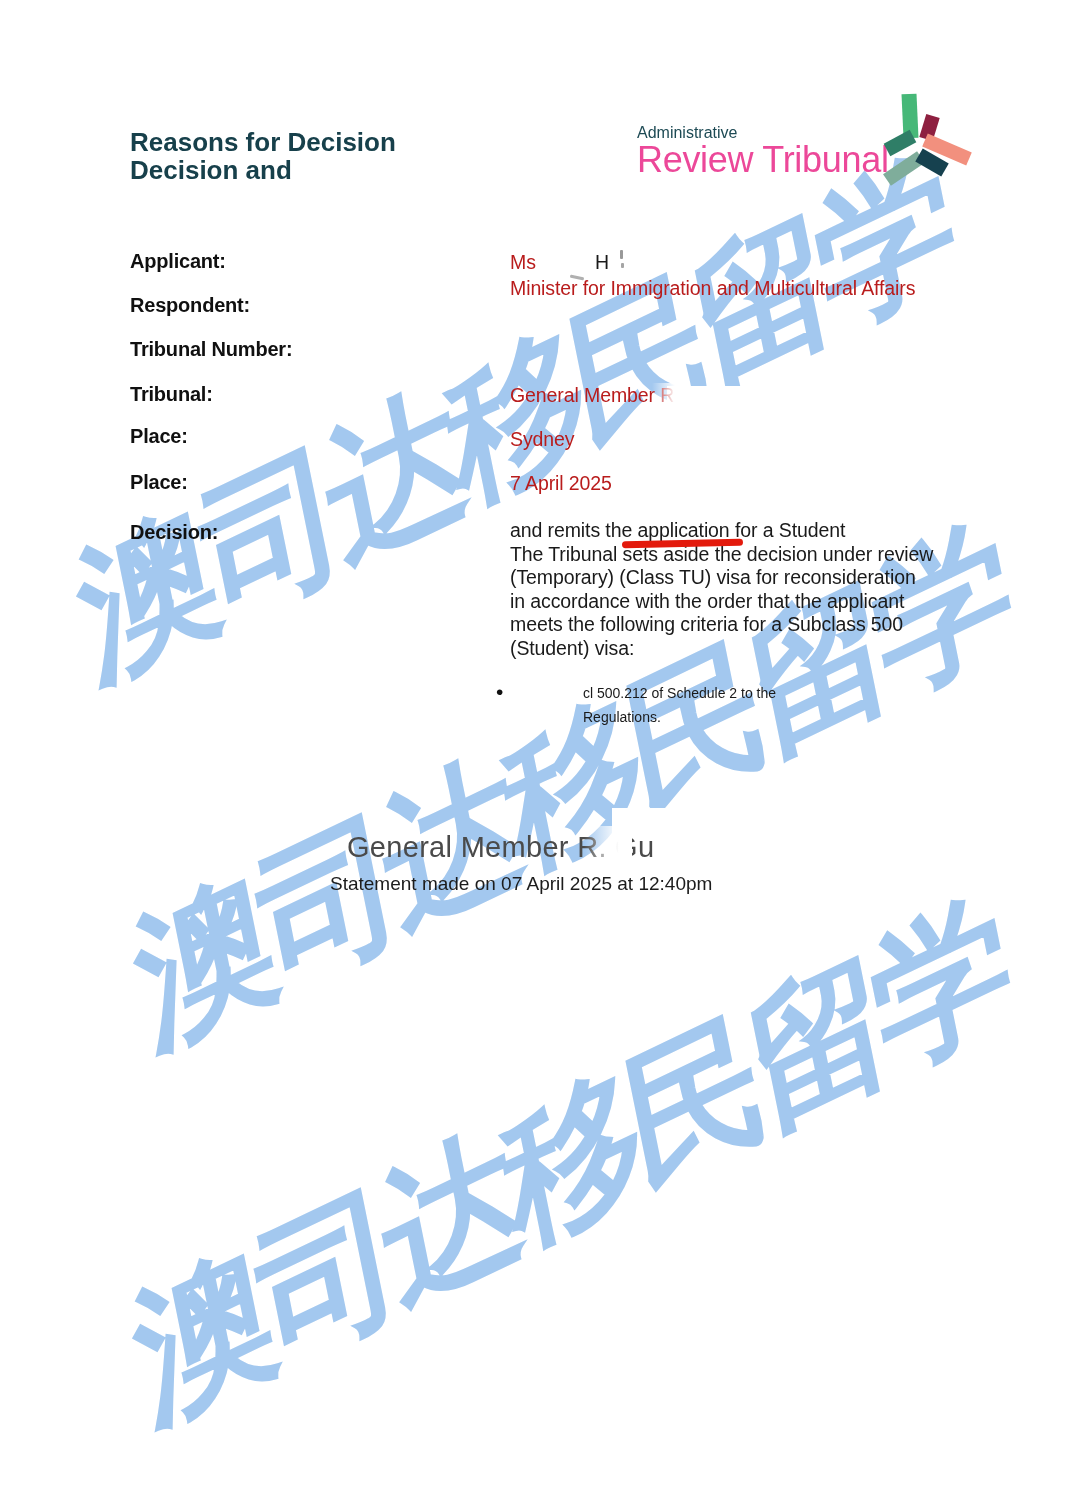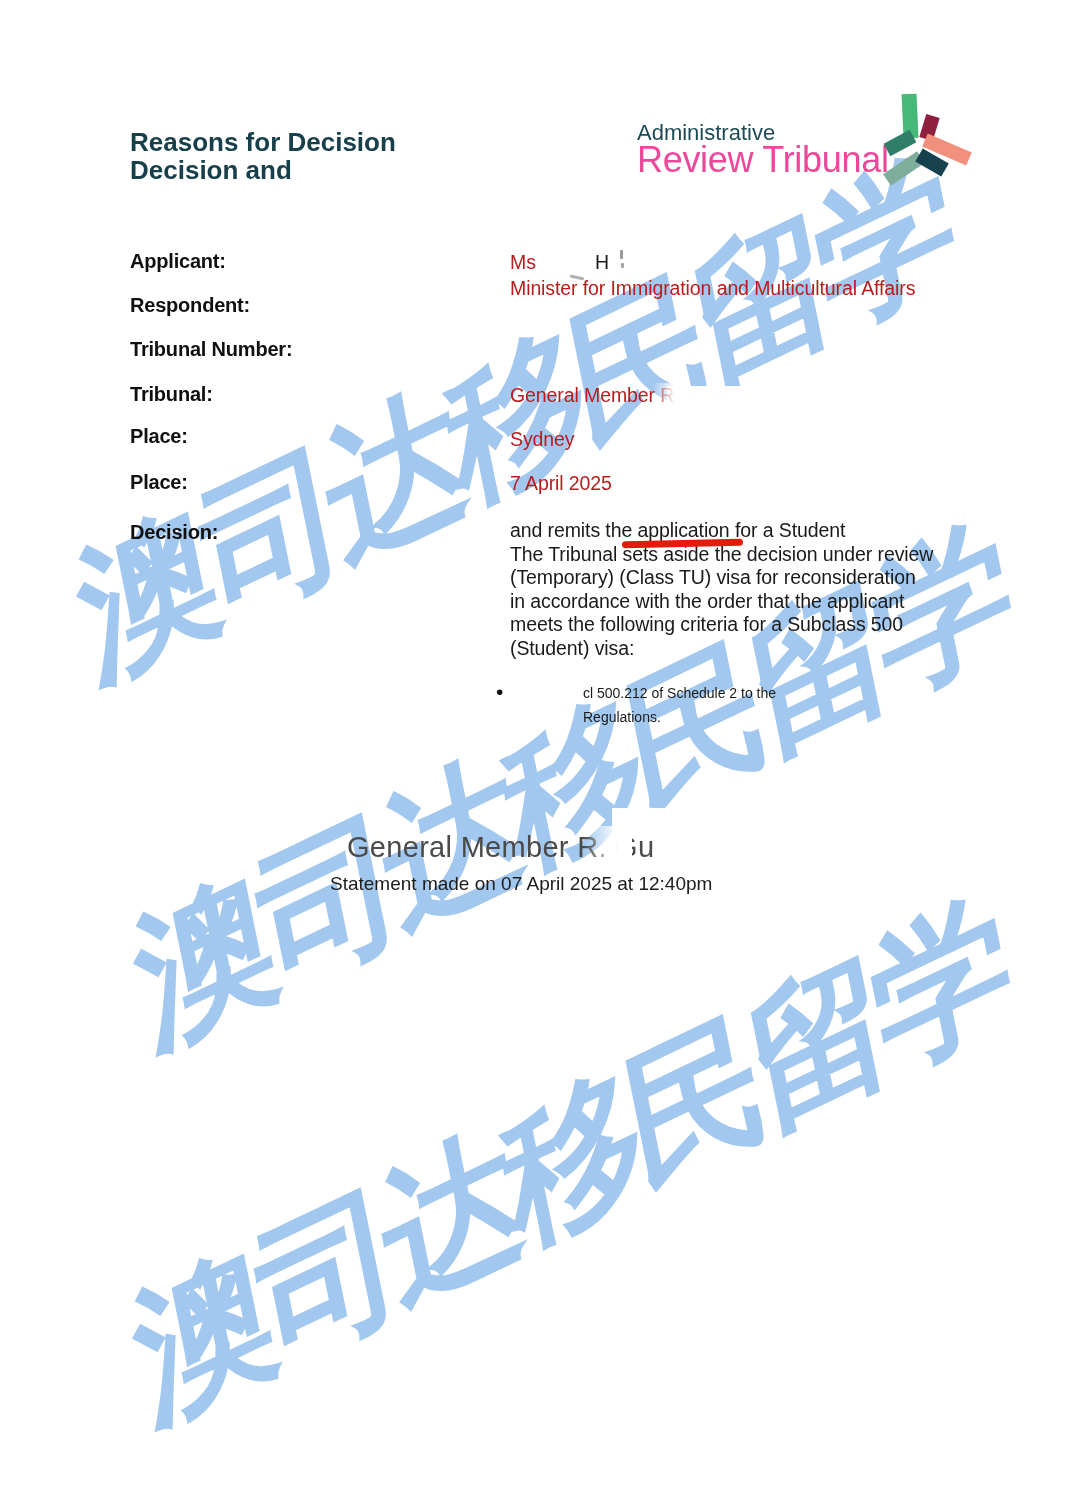--- a/index.html
+++ b/index.html
@@ -24,21 +24,21 @@
   
   .patch{position:absolute;background:#ffffff;z-index:2;}
   .fade-right{position:absolute;z-index:4;background:linear-gradient(to right,rgba(255,255,255,0),#ffffff 72%);}
   
   .content{position:absolute;inset:0;z-index:3;}
   .doc-title{
     position:absolute;left:130px;top:128px;
     font-size:26px;line-height:28px;font-weight:bold;color:#17404b;
   }
   .logo-text{position:absolute;left:637px;top:121px;color:#1d4a54;}
-  .logo-line1{font-size:22px;line-height:24px;font-weight:400;}
+  .logo-line1{font-size:16px;line-height:24px;font-weight:400;}
   .logo-line2{font-size:36px;line-height:30px;font-weight:normal;color:#ec4899;letter-spacing:-0.3px;}
   .logo-icon{position:absolute;left:869px;top:86px;}
   .row-label{
     position:absolute;left:130px;font-size:20px;font-weight:bold;color:#101010;letter-spacing:-0.2px;
   }
   .row-value{
     position:absolute;left:510px;font-size:19.5px;color:#b91c1c;letter-spacing:-0.1px;
   }
   .applicant-extra{position:absolute;left:595px;font-size:19.5px;color:#1a1a1a;}
   .decision-paragraph{

